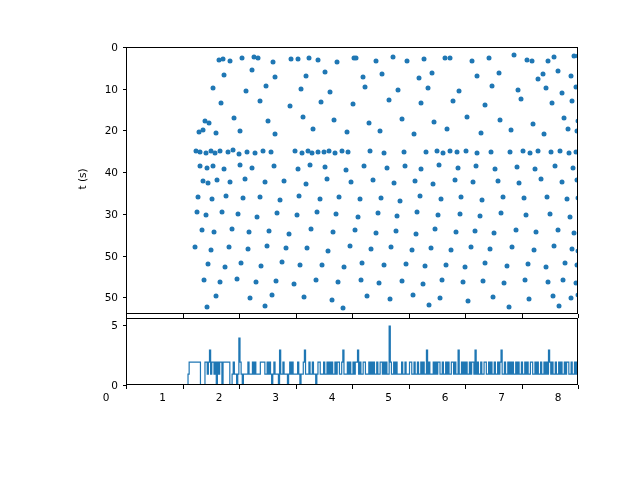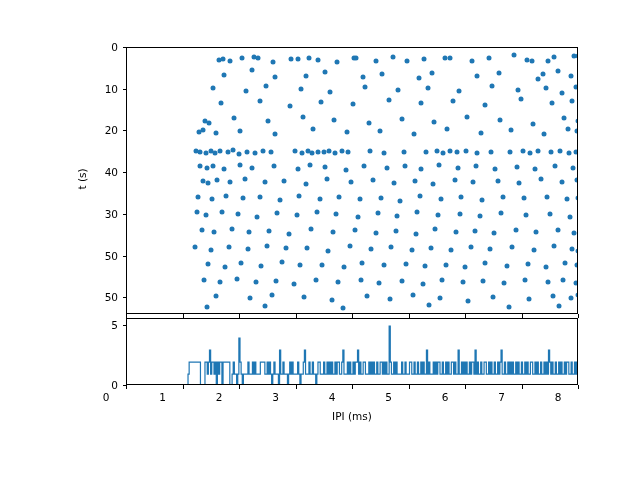--- a/index.html
+++ b/index.html
@@ -498,15 +498,14 @@
       <div class="tick-mark xtick-mark" style="left: 408.5px; top: 385px;"></div>
       <div class="tick-label xtick-label" style="left: 408.5px; top: 391px; width: 40px; margin-left: -20px;">5</div>
       <div class="tick-mark xtick-mark" style="left: 465px; top: 385px;"></div>
       <div class="tick-label xtick-label" style="left: 465px; top: 391px; width: 40px; margin-left: -20px;">6</div>
       <div class="tick-mark xtick-mark" style="left: 521.5px; top: 385px;"></div>
       <div class="tick-label xtick-label" style="left: 521.5px; top: 391px; width: 40px; margin-left: -20px;">7</div>
       <div class="tick-mark xtick-mark" style="left: 578px; top: 385px;"></div>
       <div class="tick-label xtick-label" style="left: 578px; top: 391px; width: 40px; margin-left: -20px;">8</div>
     </div>
 
-  <div id="xlabel-hist">IPI (ms)</div>
 
 </div>
 
 </body></html>

